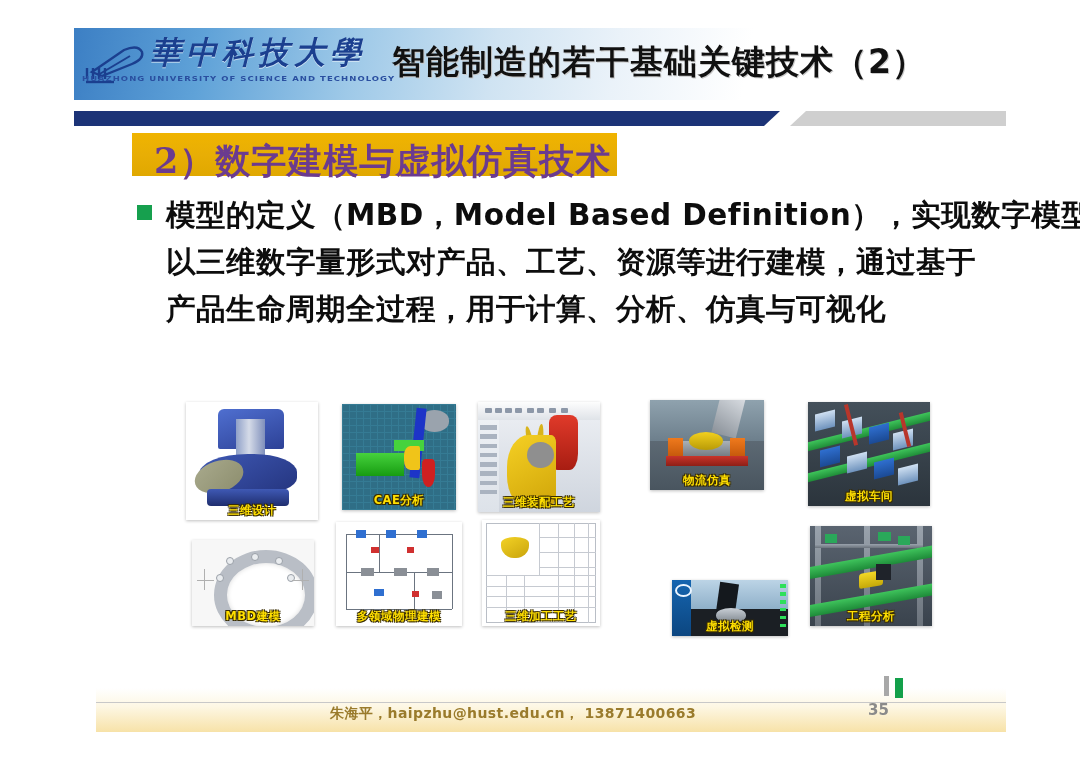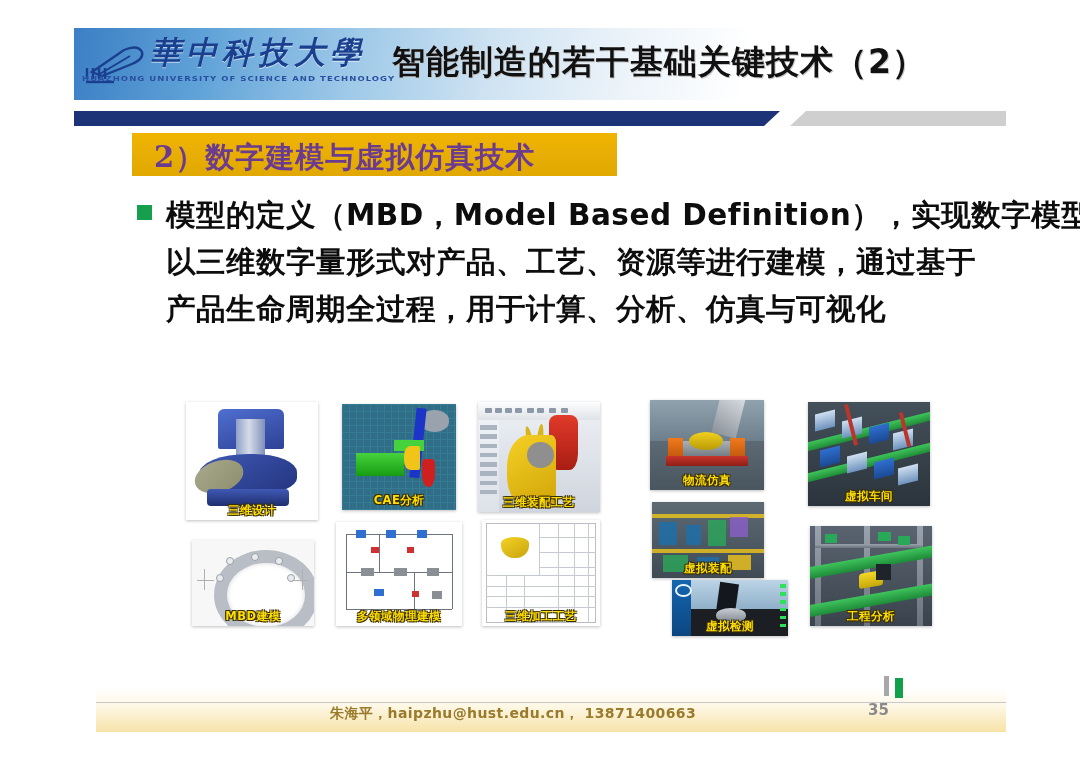--- a/index.html
+++ b/index.html
@@ -60,21 +60,21 @@
   }
 
   
   .section-band{
     position:absolute;left:132px;top:133px;width:485px;height:43px;
     background:linear-gradient(180deg,#f0b400 0%,#e8ae05 50%,#e0a800 100%);
   }
   .section-band .section-text{
     position:absolute;left:22px;top:5px;
     font-family:"DejaVu Serif","Liberation Serif",serif;
-    font-size:29px;font-weight:700;color:#6b3b8f;
+    font-size:35px;font-weight:700;color:#6b3b8f;
     letter-spacing:1px;white-space:nowrap;
   }
 
   
   .bullet-square{
     position:absolute;left:137px;top:205px;width:15px;height:15px;
     background:#16a04e;
   }
   .body-block{
     position:absolute;left:166px;top:192px;width:830px;
@@ -418,36 +418,20 @@
           <span class="hline" style="left:3%;top:72%;width:94%"></span>
           <span class="hline" style="left:3%;top:82%;width:94%"></span>
           <span class="vline" style="left:20%;top:52%;height:45%"></span>
           <span class="vline" style="left:36%;top:52%;height:45%"></span>
           <span class="part"></span>
         </div>
         <div class="cap">三维加工工艺</div>
       </div>
     </div>
 
-    <div class="cell" style="left:466px;top:104px;width:112px;height:76px;">
-      <div class="thumb">
-        <div class="art art-asm">
-          <span class="yl" style="left:0;top:16%;width:100%;height:5%"></span>
-          <span class="yl" style="left:0;top:62%;width:100%;height:5%"></span>
-          <span class="bar" style="left:6%;top:26%;width:16%;height:30%"></span>
-          <span class="bar" style="left:30%;top:30%;width:14%;height:26%"></span>
-          <span class="gr" style="left:50%;top:24%;width:16%;height:34%"></span>
-          <span class="pp" style="left:70%;top:20%;width:16%;height:26%"></span>
-          <span class="gr" style="left:10%;top:70%;width:22%;height:22%"></span>
-          <span class="bar" style="left:40%;top:72%;width:20%;height:20%"></span>
-          <span class="yl" style="left:68%;top:70%;width:20%;height:20%"></span>
-        </div>
-        <div class="cap">虚拟装配</div>
-      </div>
-    </div>
 
     <div class="cell" style="left:486px;top:182px;width:116px;height:56px;">
       <div class="thumb">
         <div class="art art-insp">
           <span class="sky"></span>
             <span class="panel"></span>
             <span class="ring2"></span>
           <span class="arm"></span>
             <span class="part2"></span>
           <span class="led" style="top:8%"></span>

